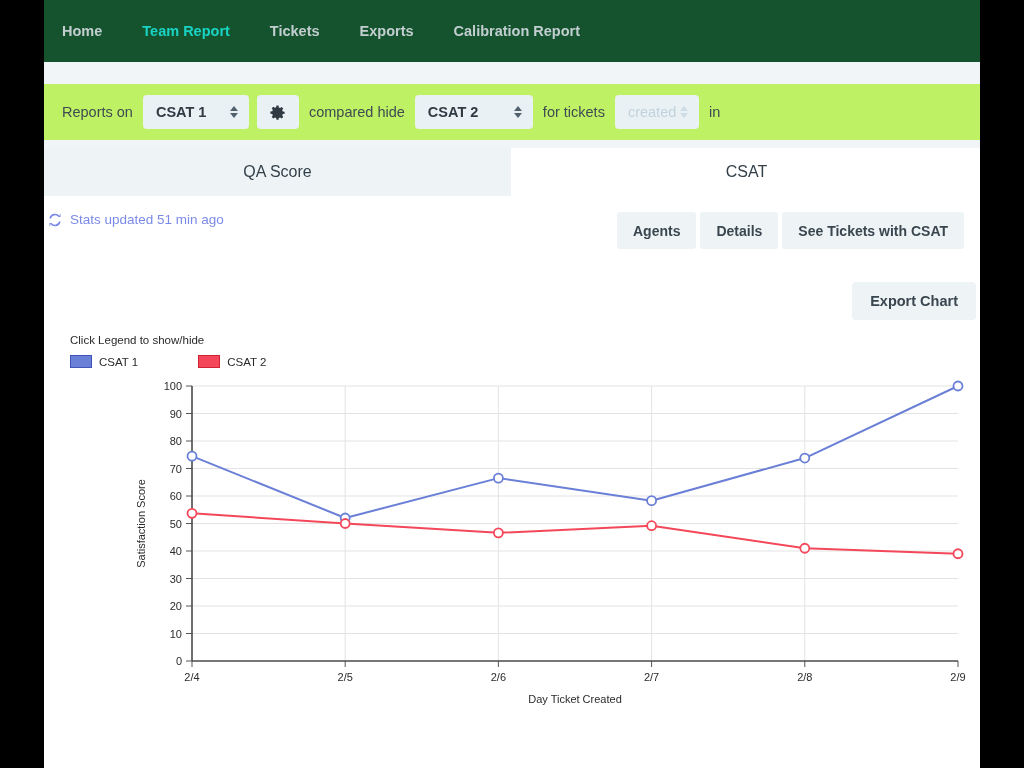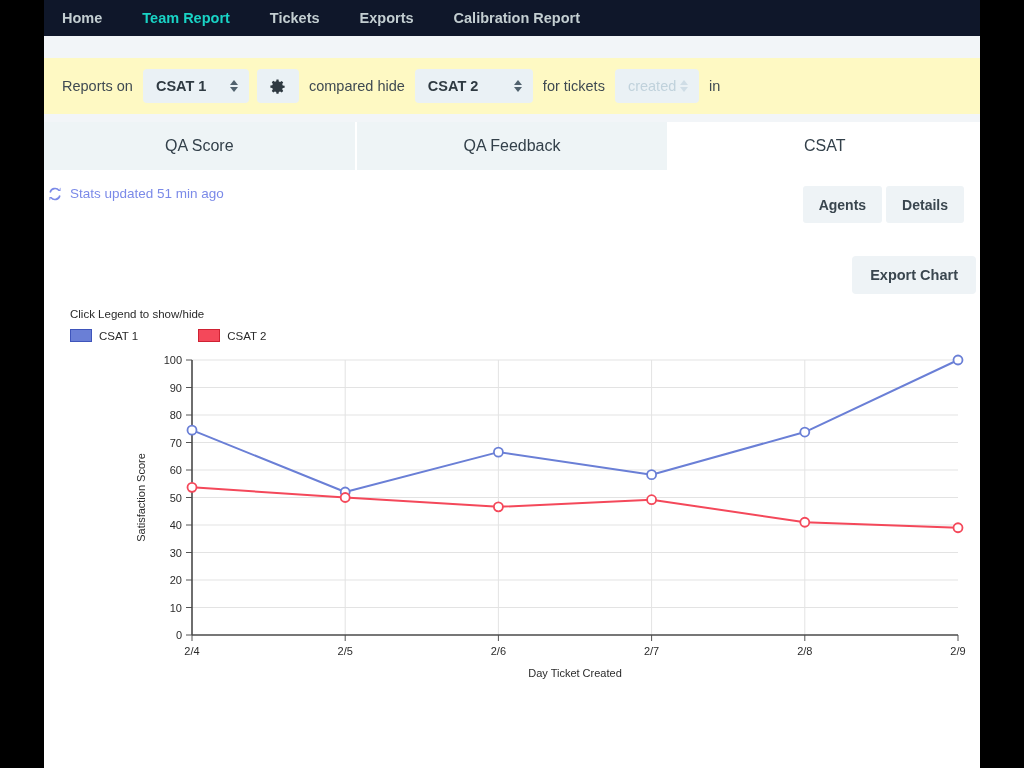--- a/index.html
+++ b/index.html
@@ -12,42 +12,42 @@
   #app {
     position: absolute;
     left: 44px; top: 0;
     width: 936px; height: 768px;
     background: #ffffff;
     overflow: hidden;
   }
 
   
   .navbar {
-    height: 36px;
-    background: #0f172a;
+    height: 62px;
+    background: #14532d;
     display: flex;
     align-items: center;
     padding-left: 18px;
     box-sizing: border-box;
   }
   .nav-item {
     color: #c3ced1;
     font-size: 14.5px;
     font-weight: bold;
     margin-right: 40px;
     white-space: nowrap;
     cursor: pointer;
   }
   .nav-item.active { color: #19d3c5; }
 
   
   .filterstrip-top { height: 22px; background: #f2f5f8; }
   .filterbar {
     height: 56px;
-    background: #fef9c3;
+    background: #bef264;
     display: flex;
     align-items: center;
     padding-left: 18px;
     box-sizing: border-box;
   }
   .f-label {
     font-size: 14.5px;
     color: #3f4a52;
     margin: 0 10px;
     white-space: nowrap;
@@ -244,36 +244,36 @@
     </div>
 
     <span class="f-label">in</span>
 
   </div>
 
   <div class="tabstrip-gap"></div>
 
   <div class="tabs">
     <div class="tab">QA Score</div>
-    <div class="tab">QA Feedback</div>
     <div class="tab active">CSAT</div>
   </div>
 
   <div class="subbar">
     <div class="stats">
       <svg width="14" height="14" viewBox="0 0 16 16">
         <path fill="#7b8ae8" d="M13.3 3.4A6.6 6.6 0 0 0 1.6 6.1l1.7 0.4A4.9 4.9 0 0 1 12 4.7l-2 0h4.3V0.6l-1 1.4z"></path>
         <path fill="#7b8ae8" d="M2.7 12.6a6.6 6.6 0 0 0 11.7-2.7l-1.7-0.4A4.9 4.9 0 0 1 4 11.3l2 0H1.7v4.1l1-1.4z"></path>
       </svg>
       <span>Stats updated 51 min ago</span>
     </div>
 
     <div class="segs">
       <div class="seg">Agents</div>
       <div class="seg">Details</div>
+      <div class="seg">See Tickets with CSAT</div>
     </div>
   </div>
 
   <div class="exportrow">
     <div class="export-btn">Export Chart</div>
   </div>
 
   <div class="chartwrap">
     <div class="legend-hint">Click Legend to show/hide</div>
 

